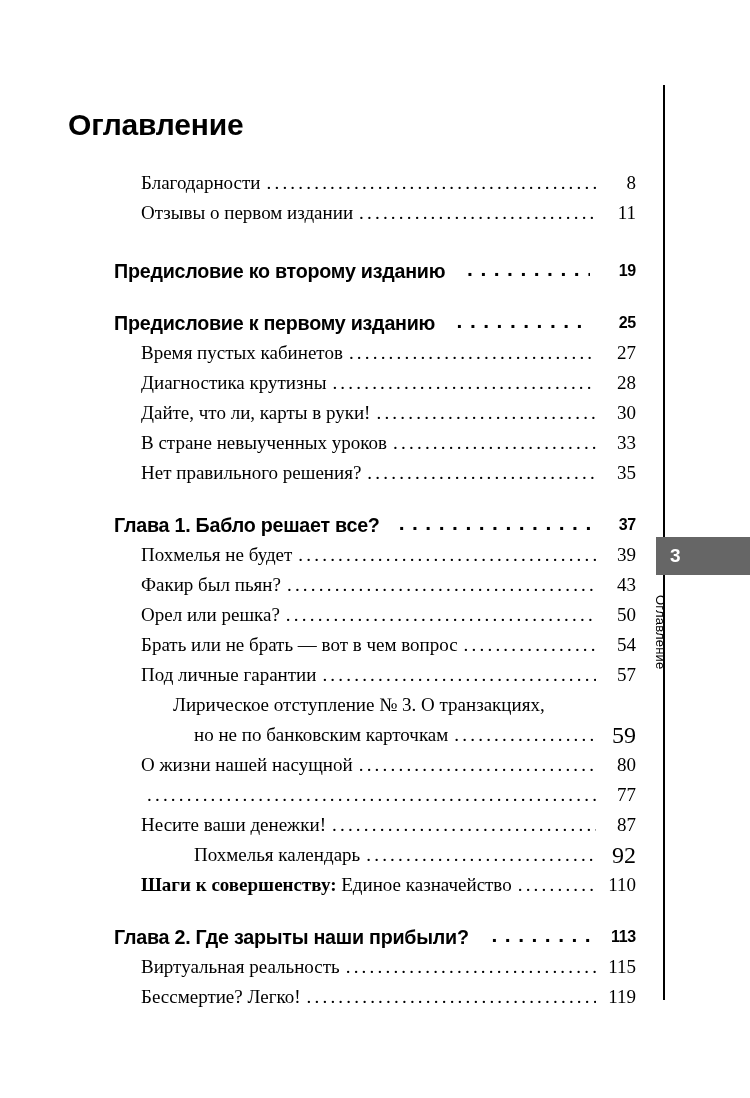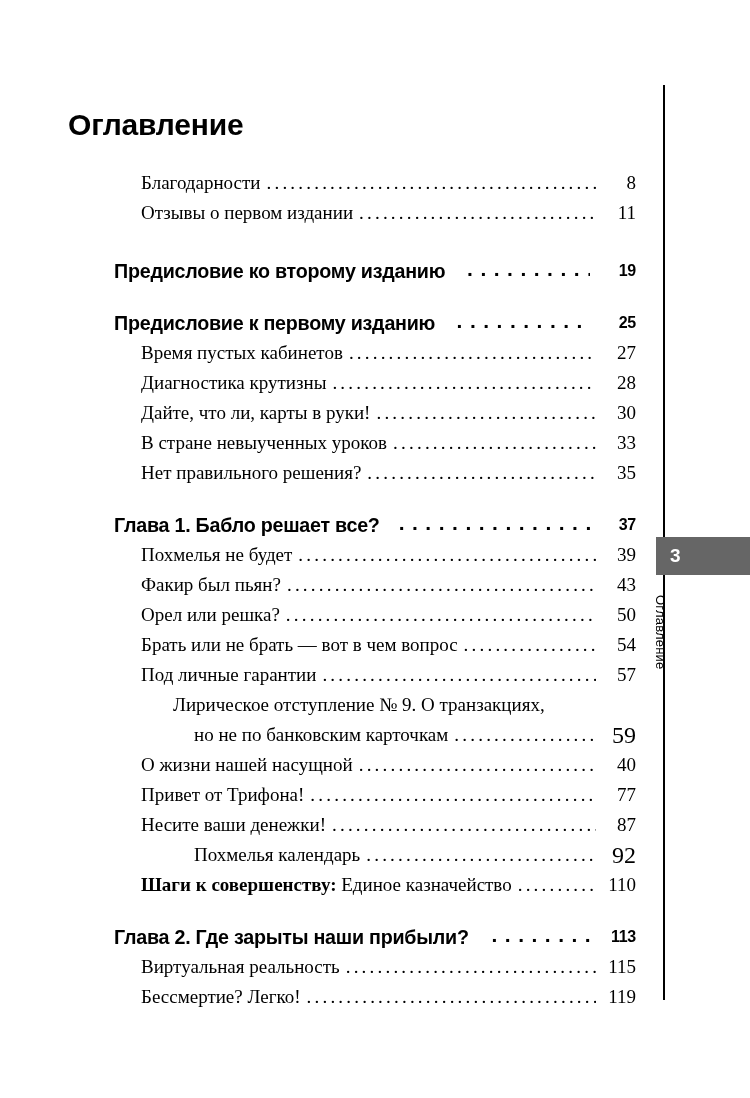--- a/index.html
+++ b/index.html
@@ -246,36 +246,35 @@
       <span class="etext">Брать или не брать — вот в чем вопрос</span>
       <span class="leader">..........................................................................................</span>
       <span class="pageno">54</span>
     </div>
     <div class="entry lvl-sub">
       <span class="etext">Под личные гарантии</span>
       <span class="leader">..........................................................................................</span>
       <span class="pageno">57</span>
     </div>
     <div class="entry lvl-sub2 no-leader">
-      <span class="etext">Лирическое отступление № 9. О транзакциях,</span>
+      <span class="etext">Лирическое отступление № 3. О транзакциях,</span>
       <span class="leader">..........................................................................................</span>
       <span class="pageno"></span>
     </div>
     <div class="entry lvl-sub2cont">
       <span class="etext">но не по банковским карточкам</span>
       <span class="leader">..........................................................................................</span>
       <span class="pageno">59</span>
     </div>
     <div class="entry lvl-sub">
       <span class="etext">О жизни нашей насущной</span>
       <span class="leader">..........................................................................................</span>
-      <span class="pageno">40</span>
-    </div>
-    <div class="entry lvl-sub">
-      <span class="etext">Привет от Трифона!</span>
+      <span class="pageno">80</span>
+    </div>
+    <div class="entry lvl-sub">
       <span class="leader">..........................................................................................</span>
       <span class="pageno">77</span>
     </div>
     <div class="entry lvl-sub">
       <span class="etext">Несите ваши денежки!</span>
       <span class="leader">..........................................................................................</span>
       <span class="pageno">87</span>
     </div>
     <div class="entry lvl-sub2cont">
       <span class="etext">Похмелья календарь</span>

